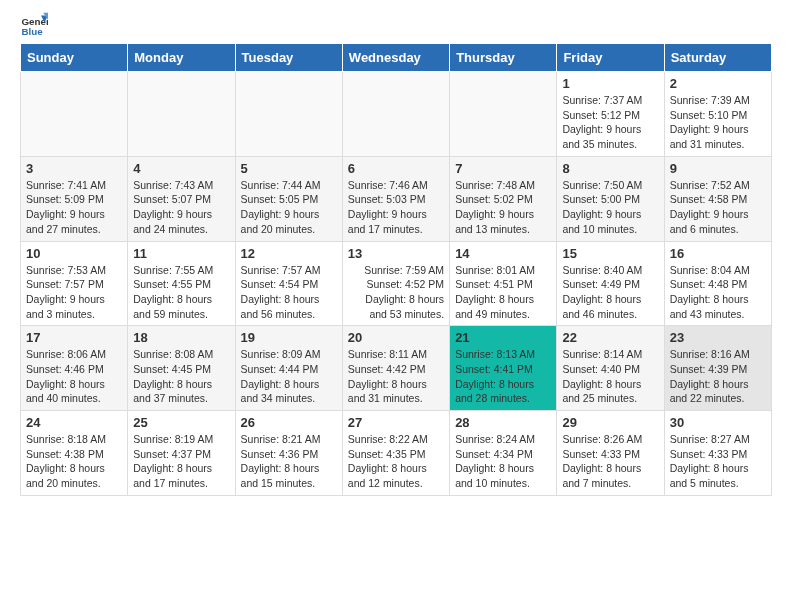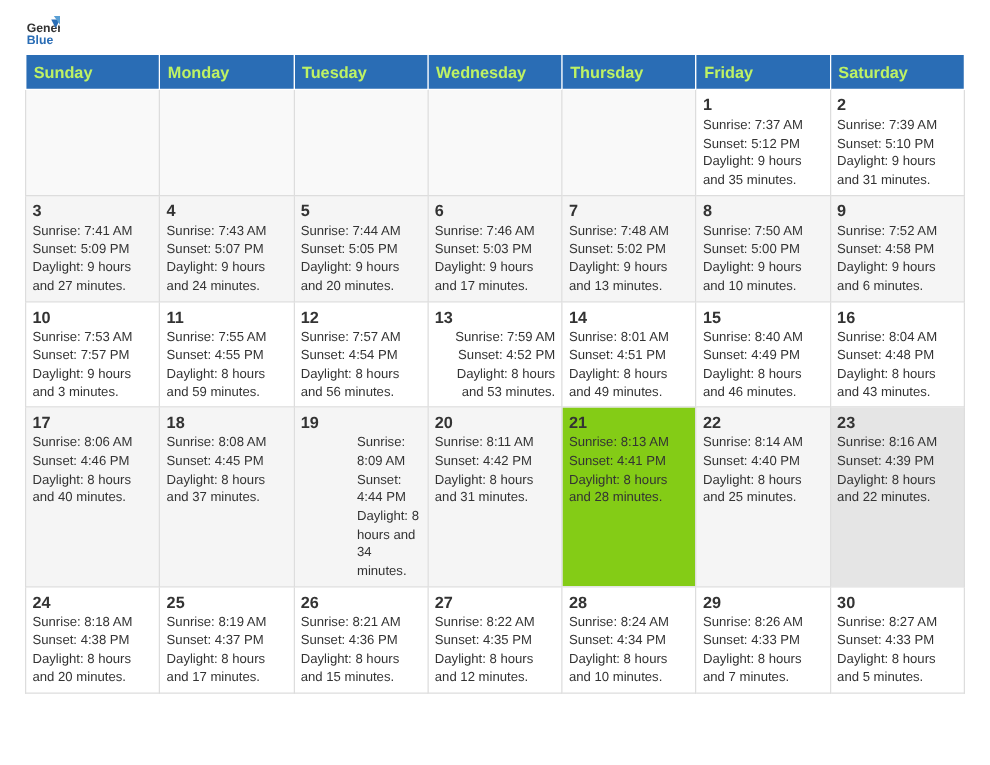--- a/index.html
+++ b/index.html
@@ -4,21 +4,21 @@
   <style>
     * { box-sizing: border-box; margin: 0; padding: 0; }
     body { font-family: Arial, sans-serif; background: #fff; width: 792px; min-height: 612px; }
     .header { display: flex; align-items: center; justify-content: space-between; padding: 10px 20px 5px 20px; }
     .logo { display: flex; align-items: center; }
     .logo-icon { width: 28px; height: 28px; margin-right: 2px; }
     .title-block { text-align: right; }
     .month-title { font-size: 36px; font-weight: normal; color: #222; }
     .subtitle { font-size: 16px; color: #555; }
     .calendar { width: 100%; border-collapse: collapse; margin: 0 10px; width: calc(100% - 20px); margin-left: 10px; }
-    .calendar th { background: #2a6db5; color: #bef264; font-size: 13px; font-weight: bold; text-align: left; padding: 6px 6px; border: 1px solid #fff; }
+    .calendar th { background: #2a6db5; color: #ffffff; font-size: 13px; font-weight: bold; text-align: left; padding: 6px 6px; border: 1px solid #fff; }
     .calendar td { border: 1px solid #ddd; vertical-align: top; padding: 4px 5px; width: 14.28%; min-height: 80px; font-size: 11px; color: #333; background: #fff; }
     .calendar tr:nth-child(even) td { background: #f5f5f5; }
     .day-num { font-size: 13px; font-weight: bold; display: block; margin-bottom: 2px; }
     .day-info { font-size: 10.5px; line-height: 1.4; color: #333; }
     .empty { background: #f9f9f9 !important; }
     .calendar-wrap { padding: 0 10px 10px 10px; }
     table { border-collapse: collapse; }
   </style>
 </head>
 <body>
@@ -171,31 +171,31 @@
 Daylight: 8 hours and 40 minutes.</div>
           </td>
           <td style="background: rgb(245, 245, 245);">
             <span class="day-num">18</span>
             <div class="day-info" style="white-space: pre-line;">Sunrise: 8:08 AM
 Sunset: 4:45 PM
 Daylight: 8 hours and 37 minutes.</div>
           </td>
           <td style="background: rgb(245, 245, 245);">
             <span class="day-num">19</span>
-            <div class="day-info" style="white-space: pre-line; margin-left: 45px;">Sunrise: 8:09 AM
+            <div class="day-info" style="white-space: pre-line;">Sunrise: 8:09 AM
 Sunset: 4:44 PM
 Daylight: 8 hours and 34 minutes.</div>
           </td>
           <td style="background: rgb(245, 245, 245);">
             <span class="day-num">20</span>
             <div class="day-info" style="white-space: pre-line;">Sunrise: 8:11 AM
 Sunset: 4:42 PM
 Daylight: 8 hours and 31 minutes.</div>
           </td>
-          <td style="background: #84cc16;">
+          <td style="background: #14b8a6;">
             <span class="day-num">21</span>
             <div class="day-info" style="white-space: pre-line;">Sunrise: 8:13 AM
 Sunset: 4:41 PM
 Daylight: 8 hours and 28 minutes.</div>
           </td>
           <td style="background: rgb(245, 245, 245);">
             <span class="day-num">22</span>
             <div class="day-info" style="white-space: pre-line;">Sunrise: 8:14 AM
 Sunset: 4:40 PM
 Daylight: 8 hours and 25 minutes.</div>

